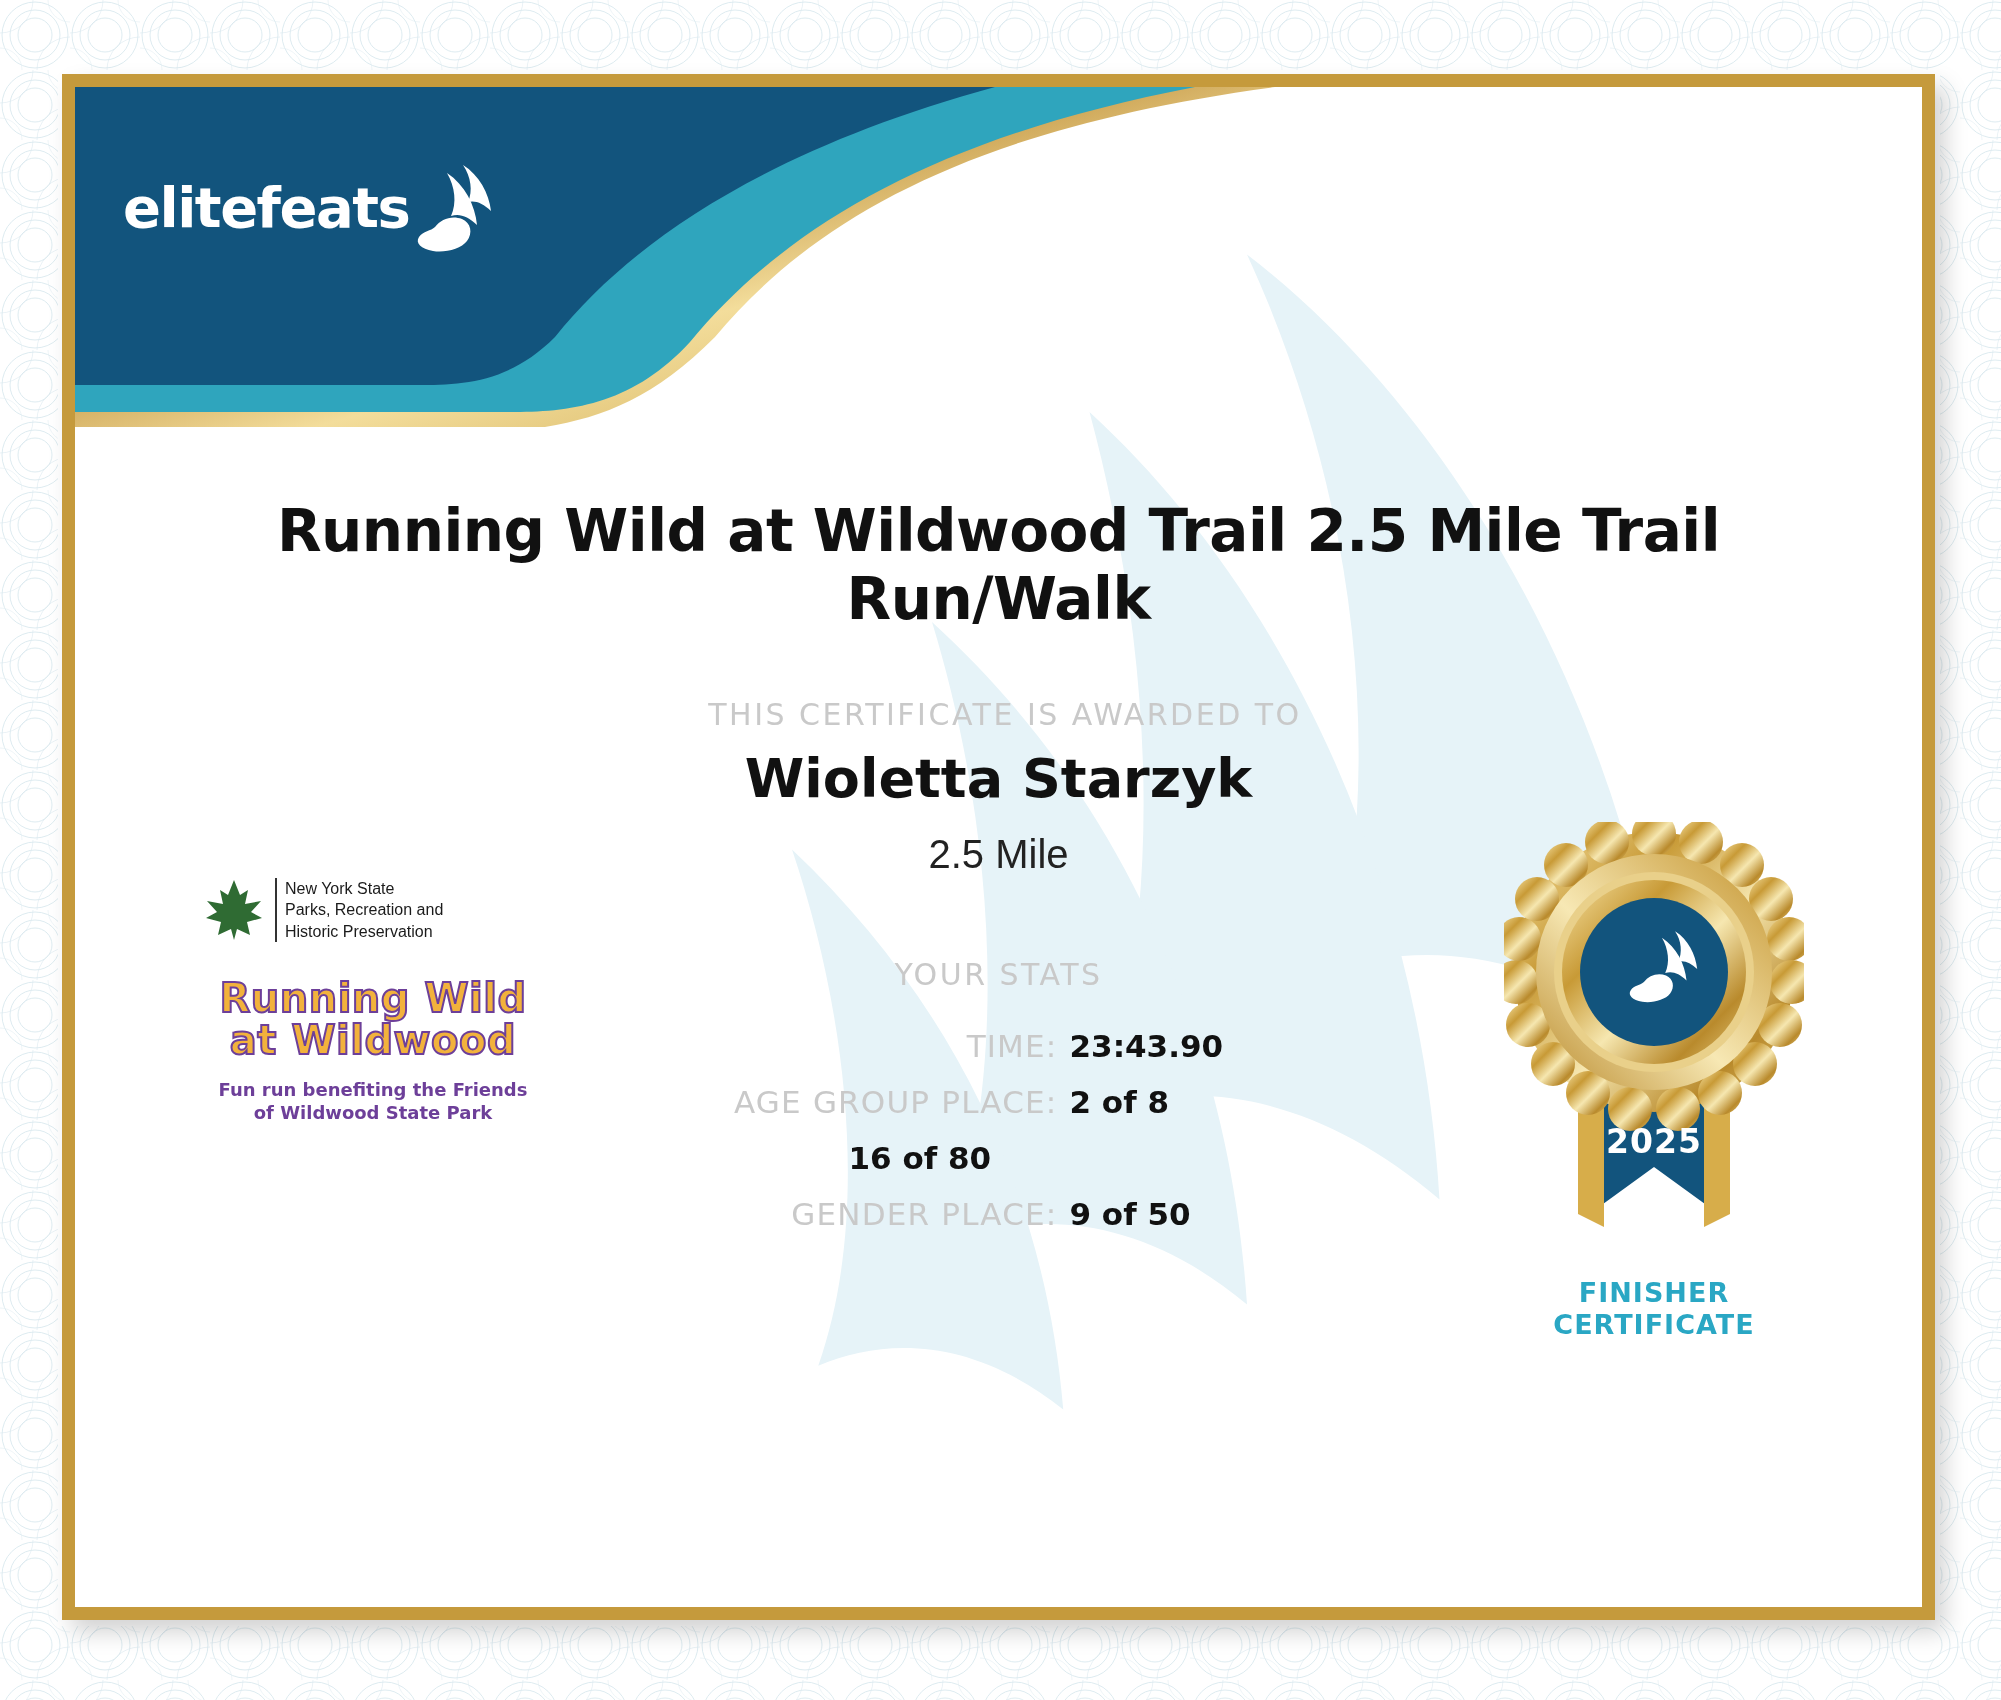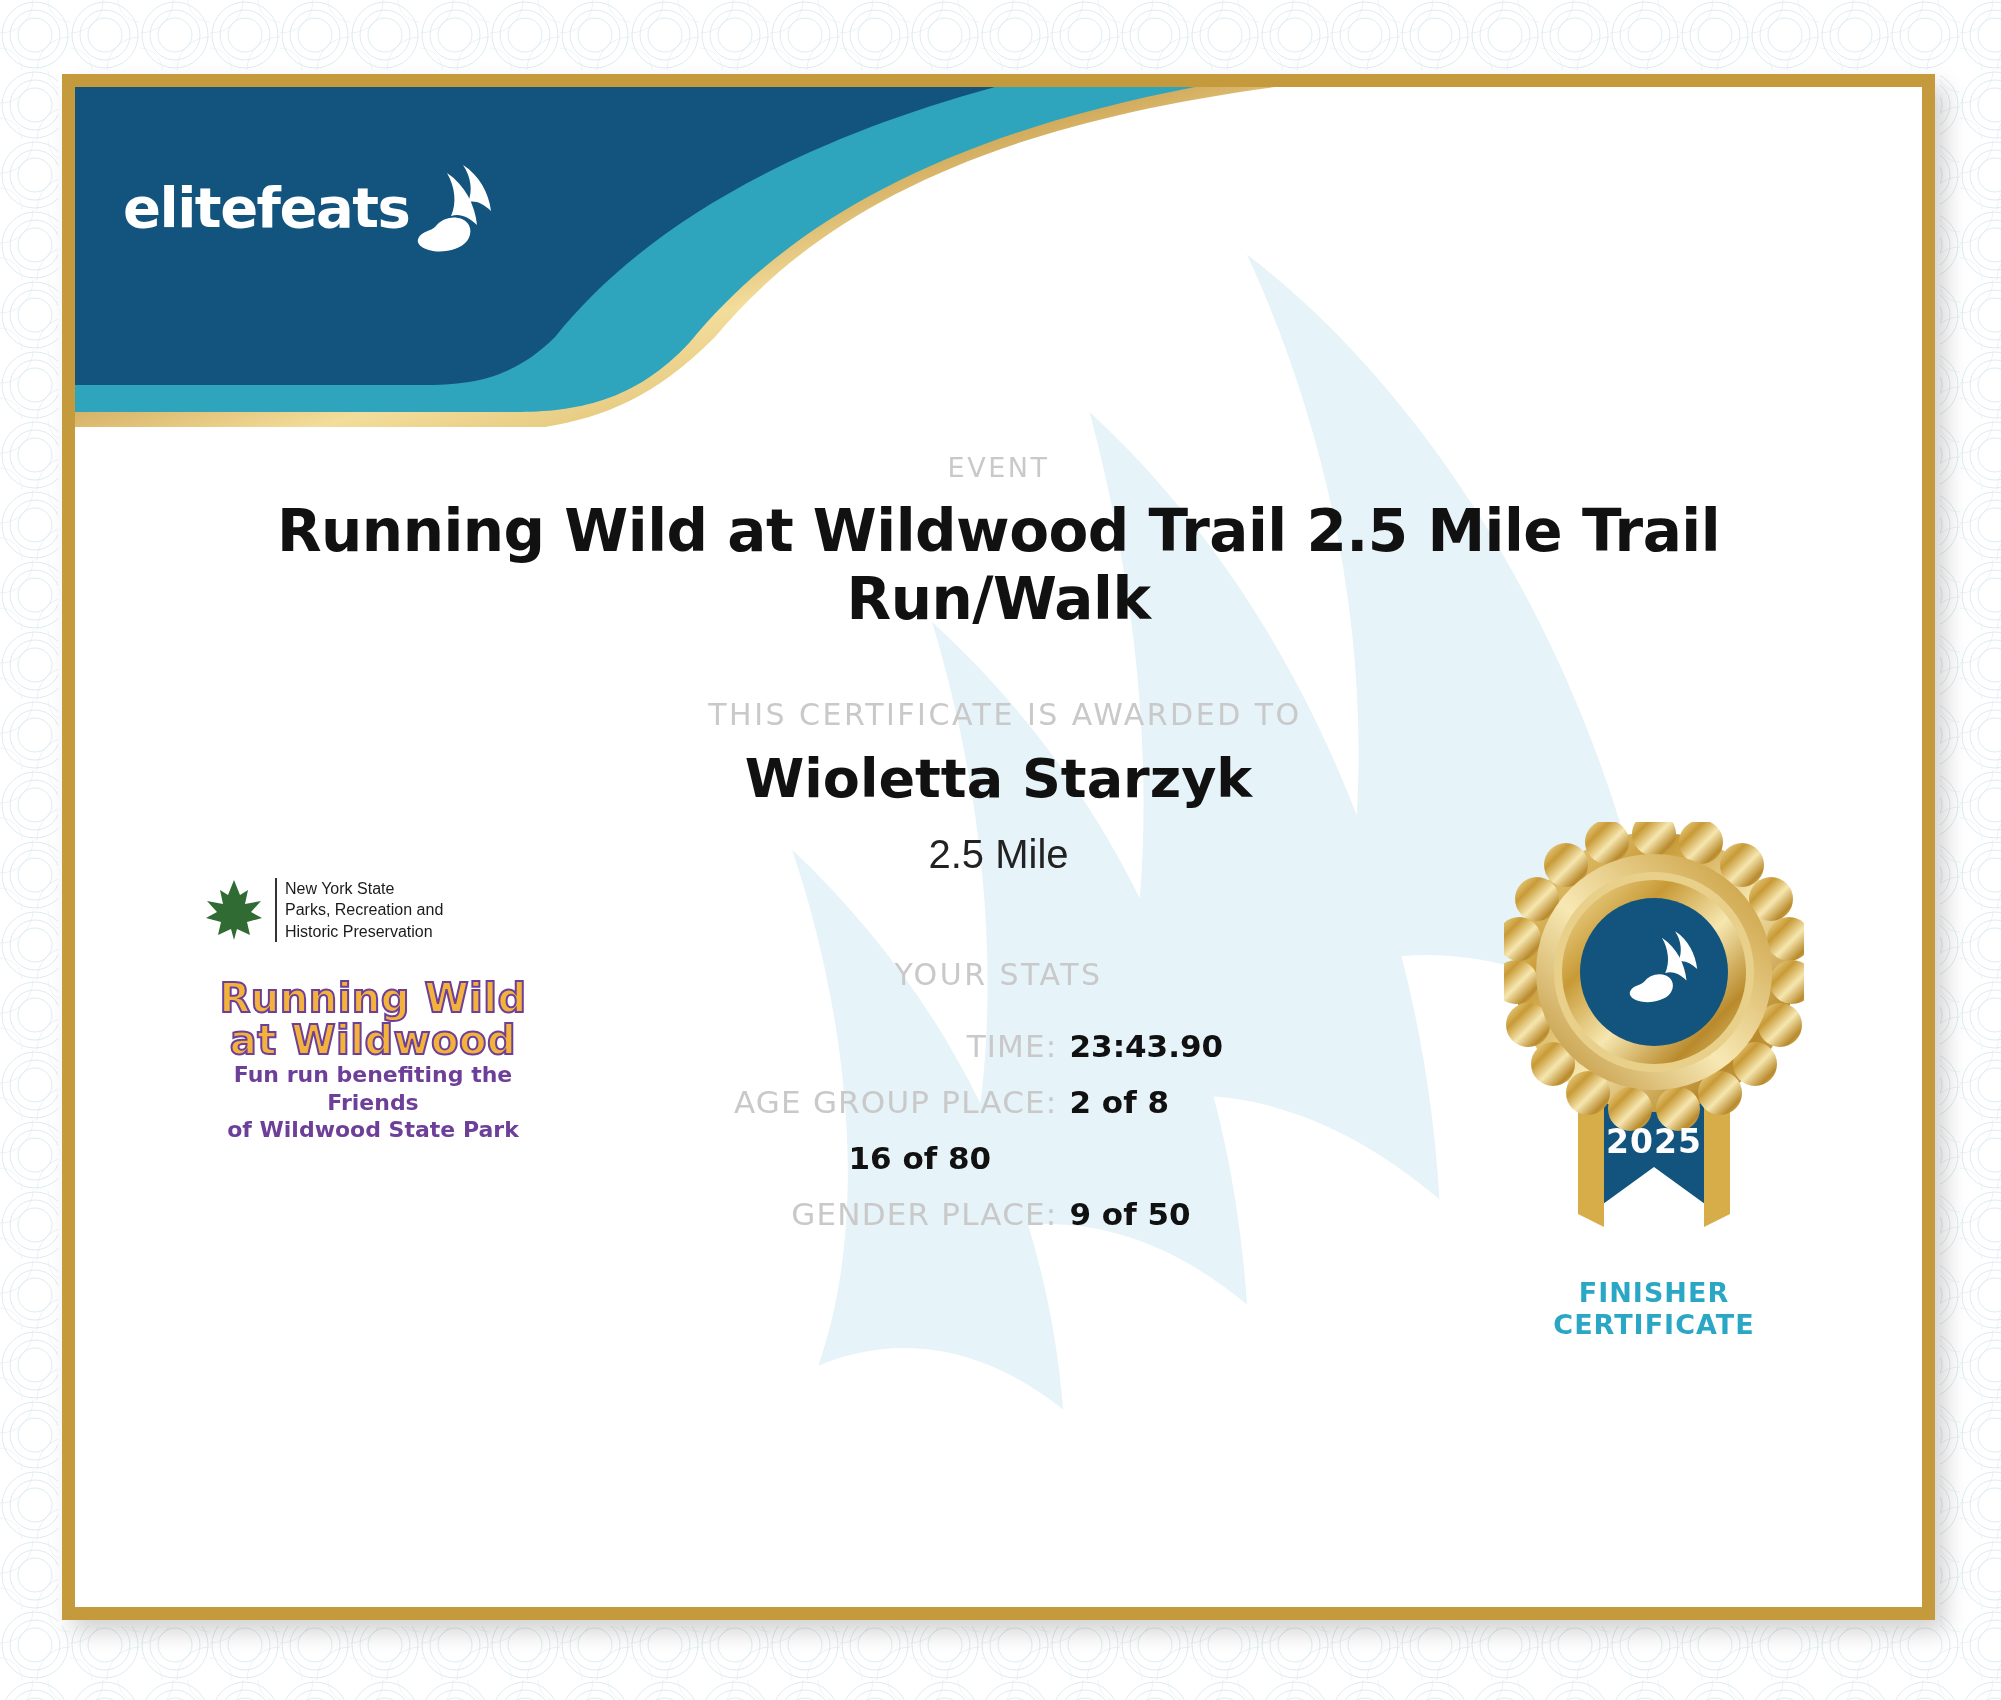--- a/index.html
+++ b/index.html
@@ -203,23 +203,24 @@
     margin-top: 34px;
     font-family: "DejaVu Sans", sans-serif;
     font-weight: bold;
     font-size: 40px;
     line-height: 1.05;
     color: #f2b23c;
     -webkit-text-stroke: 2px #6d3f99;
     letter-spacing: 0.5px;
   }
   .rw-sub {
-    font-family: "DejaVu Sans", sans-serif;
-    font-weight: bold;
-    font-size: 22px;
+    margin-top: 18px;
+    font-family: "DejaVu Sans", sans-serif;
+    font-weight: bold;
+    font-size: 18px;
     line-height: 1.25;
     color: #6d3f99;
   }
 
   
   .badge {
     position: absolute;
     right: 118px;
     top: 735px;
     width: 300px;
@@ -299,21 +300,20 @@
         <span class="logo-text">elitefeats</span>
         <svg width="90" height="96" viewBox="0 0 90 96" style="margin-left:-4px;">
           <g fill="#ffffff">
             <path d="M58 6 C74 16 84 34 86 52 C78 44 70 41 63 43 C68 32 66 18 58 6 Z"></path>
             <path d="M42 14 C60 26 70 46 72 66 C63 57 54 54 46 57 C52 44 50 28 42 14 Z"></path>
             <path d="M30 68 C36 60 47 56 57 60 C66 64 68 74 62 82 C56 90 40 94 28 92 C16 90 10 84 14 78 C18 72 26 72 30 68 Z"></path>
           </g>
         </svg>
       </div>
 
-      <div class="label-soft event-label">EVENT</div>
       <div class="event-name">Running Wild at Wildwood Trail 2.5 Mile Trail Run/Walk</div>
 
       <div class="label-soft awarded-label">THIS CERTIFICATE IS AWARDED TO</div>
       <div class="recipient">Wioletta Starzyk</div>
       <div class="distance">2.5 Mile</div>
 
       <div class="label-soft stats-label">YOUR STATS</div>
       <div class="stats">
         <div class="stat-row">
           <div class="stat-key">TIME:</div>

